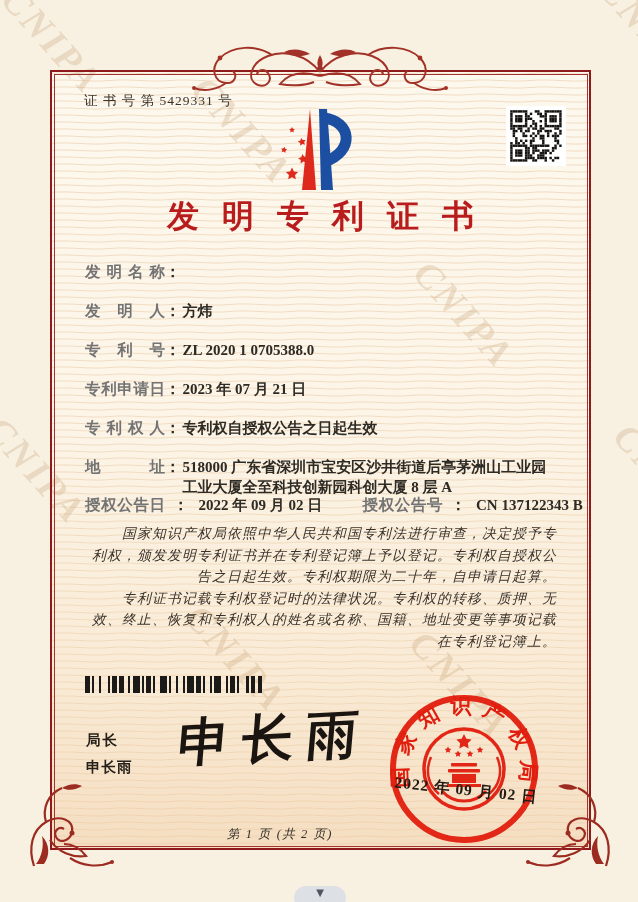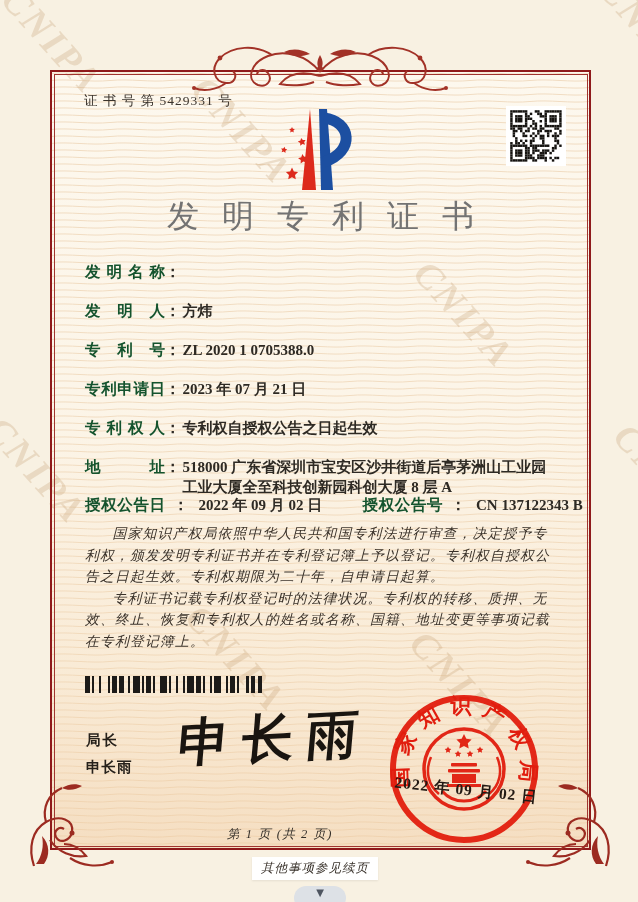--- a/index.html
+++ b/index.html
@@ -15,36 +15,36 @@
   .frame-border::after{content:"";position:absolute;inset:1.5px;border:1px solid #a0342f;}
   
   .watermark-layer{position:absolute;inset:0;z-index:1;pointer-events:none;}
   .wm{position:absolute;font-family:"Liberation Serif","DejaVu Serif",serif;font-weight:700;font-style:italic;
       font-size:38px;letter-spacing:3px;color:rgba(198,163,120,0.30);transform:rotate(48deg);white-space:nowrap;}
   
   .cert-no{position:absolute;left:84px;top:92px;z-index:2;font-size:13.5px;letter-spacing:1px;color:#3a332c;}
   .logo{position:absolute;left:258px;top:106px;z-index:2;}
   .qr{position:absolute;left:506px;top:106px;z-index:2;}
   .title{position:absolute;left:50px;top:195px;width:541px;z-index:2;text-align:center;
-         font-size:32px;font-weight:400;color:#737373;letter-spacing:23px;text-indent:23px;white-space:nowrap;}
+         font-size:32px;font-weight:700;color:#b91c1c;letter-spacing:23px;text-indent:23px;white-space:nowrap;}
   
   .fields{position:absolute;left:85px;top:261px;width:480px;z-index:2;}
   .frow{display:flex;align-items:flex-start;height:22px;margin-bottom:17px;white-space:nowrap;}
   .frow.multi{height:auto;margin-bottom:2px;}
-  .flabel{display:inline-block;width:80px;font-size:15.5px;font-weight:600;color:#14532d;
+  .flabel{display:inline-block;width:80px;font-size:15.5px;font-weight:600;color:#737373;
           text-align:justify;text-align-last:justify;line-height:22px;}
   .colon{font-size:15.5px;font-weight:600;color:#2e2a24;line-height:22px;}
   .fvalue{font-size:15px;font-weight:600;color:#2e2a24;line-height:22px;margin-left:2px;}
   .fvalue .l2{line-height:18px;}
   .fvalue .l1{line-height:22px;}
   .grant-row{position:absolute;left:85px;top:494px;z-index:2;display:flex;white-space:nowrap;gap:8px;}
   .grant-date{font-size:15px;font-weight:600;color:#2e2a24;line-height:22px;width:156px;margin-left:2px;}
   .grant-no{font-size:15px;font-weight:600;color:#2e2a24;line-height:22px;margin-left:2px;}
   
-  .body-text{position:absolute;left:85px;top:523px;width:472px;z-index:2;}
+  .body-text{position:absolute;left:85px;top:523px;width:472px;z-index:2;text-align:right;}
   .body-text p{margin:0;font-size:13.8px;line-height:21.5px;text-indent:2em;color:#3a322a;
                font-style:italic;letter-spacing:1.2px;}
   
   .barcode{position:absolute;left:85px;top:676px;height:17px;z-index:2;display:flex;}
   .barcode div{height:100%;}
   .barcode .bar{background:#1c1a18;}
   .signer-title{position:absolute;left:86px;top:731px;z-index:2;font-size:14.5px;font-weight:700;color:#26211b;letter-spacing:2px;}
   .signer-name{position:absolute;left:86px;top:758px;z-index:2;font-size:14.5px;font-weight:700;color:#26211b;letter-spacing:1px;}
   .signature{position:absolute;left:178px;top:704px;z-index:3;font-size:52px;font-weight:700;color:#1a1510;
              letter-spacing:12px;transform:rotate(-3deg) skewX(-8deg);white-space:nowrap;}
@@ -526,18 +526,17 @@
       <path d="M46,80 C58,88 74,90 88,84"></path>
     </g>
     <g fill="#9c2b21">
       <path d="M12,86 C18,78 20,68 18,58 C26,66 26,78 20,86 Z"></path>
       <path d="M38,10 C44,6 52,5 58,8 C52,12 44,13 38,10 Z"></path>
       <circle cx="48" cy="55" r="2.5"></circle>
       <circle cx="88" cy="84" r="2"></circle>
     </g>
   </svg>
 
-  <div class="cont-note">其他事项参见续页</div>
   <div class="scroll-pill">
     <span class="tri">▼</span>
   </div>
 
 </div>
 
 </body></html>

